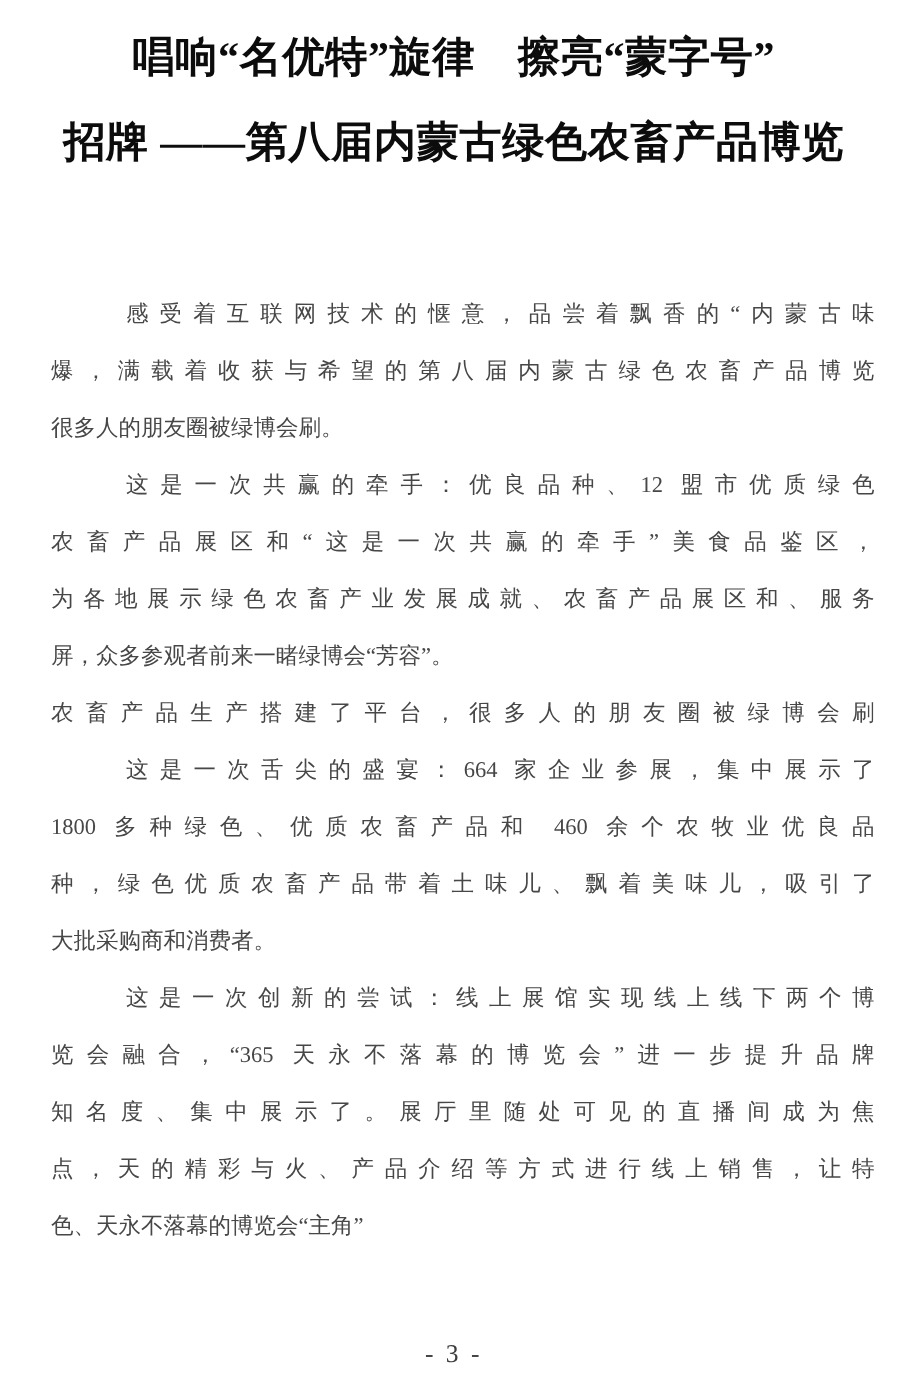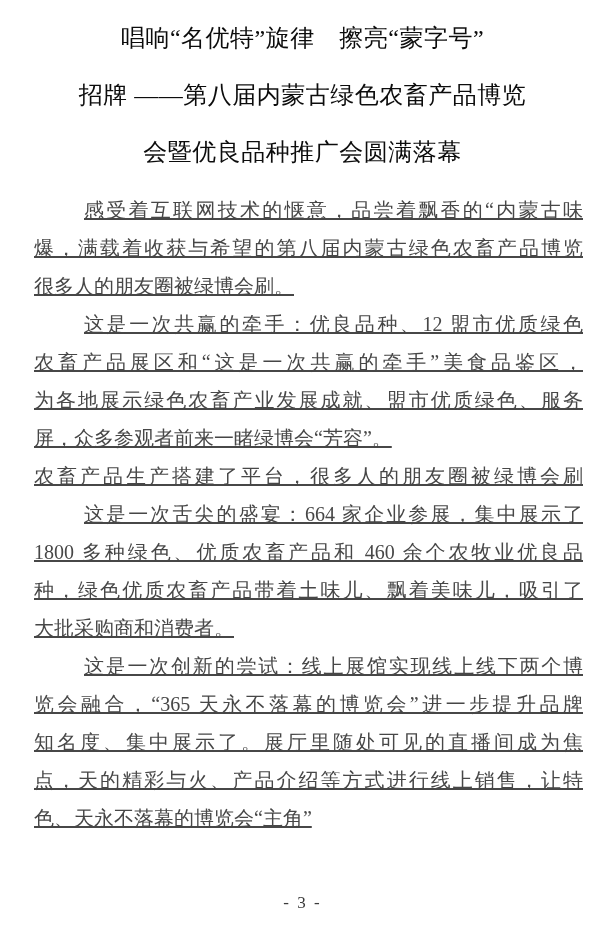--- a/index.html
+++ b/index.html
@@ -19,41 +19,40 @@
     position: absolute;
     top: 10px;
     left: 0;
     right: 0;
     text-align: center;
     color: var(--title_text, #0c0c0c);
   }
   .title-line {
     height: 57px;
     line-height: 57px;
-    font-size: 24px;
-    font-weight: 400;
+    font-size: 28px;
+    font-weight: 700;
     letter-spacing: 0.5px;
     white-space: nowrap;
   }
   .body-block {
     position: absolute;
     top: 191px;
     left: 34px;
     width: 549px;
     color: var(--body_text, #474747);
   }
   .bl {
     height: 38px;
     line-height: 38px;
-    font-size: 20px;
+    font-size: 15px;
     text-align: justify;
     text-align-last: justify;
     overflow: hidden;
     white-space: nowrap;
-    text-decoration: underline;
   }
   .bl.first {
     padding-left: 50px;
   }
   .bl.last {
     text-align-last: left;
   }
   .page-number {
     position: absolute;
     top: 891px;
@@ -68,32 +67,31 @@
   }
 </style>
 </head>
 <body>
 
 <div class="page">
 
   <div class="title-block">
     <div class="title-line">唱响“名优特”旋律　擦亮“蒙字号”</div>
     <div class="title-line">招牌 ——第八届内蒙古绿色农畜产品博览</div>
-    <div class="title-line">会暨优良品种推广会圆满落幕</div>
   </div>
 
   <div class="body-block">
 
     <div class="bl first">感受着互联网技术的惬意，品尝着飘香的“内蒙古味</div>
     <div class="bl">爆，满载着收获与希望的第八届内蒙古绿色农畜产品博览</div>
     <div class="bl last">很多人的朋友圈被绿博会刷。</div>
 
     <div class="bl first">这是一次共赢的牵手：优良品种、12 盟市优质绿色</div>
     <div class="bl">农畜产品展区和“这是一次共赢的牵手”美食品鉴区，</div>
-    <div class="bl">为各地展示绿色农畜产业发展成就、盟市优质绿色、服务</div>
+    <div class="bl">为各地展示绿色农畜产业发展成就、农畜产品展区和、服务</div>
     <div class="bl last">屏，众多参观者前来一睹绿博会“芳容”。</div>
     <div class="bl">农畜产品生产搭建了平台，很多人的朋友圈被绿博会刷</div>
 
     <div class="bl first">这是一次舌尖的盛宴：664 家企业参展，集中展示了</div>
     <div class="bl">1800 多种绿色、优质农畜产品和 460 余个农牧业优良品</div>
     <div class="bl">种，绿色优质农畜产品带着土味儿、飘着美味儿，吸引了</div>
     <div class="bl last">大批采购商和消费者。</div>
 
     <div class="bl first">这是一次创新的尝试：线上展馆实现线上线下两个博</div>
     <div class="bl">览会融合，“365 天永不落幕的博览会”进一步提升品牌</div>

